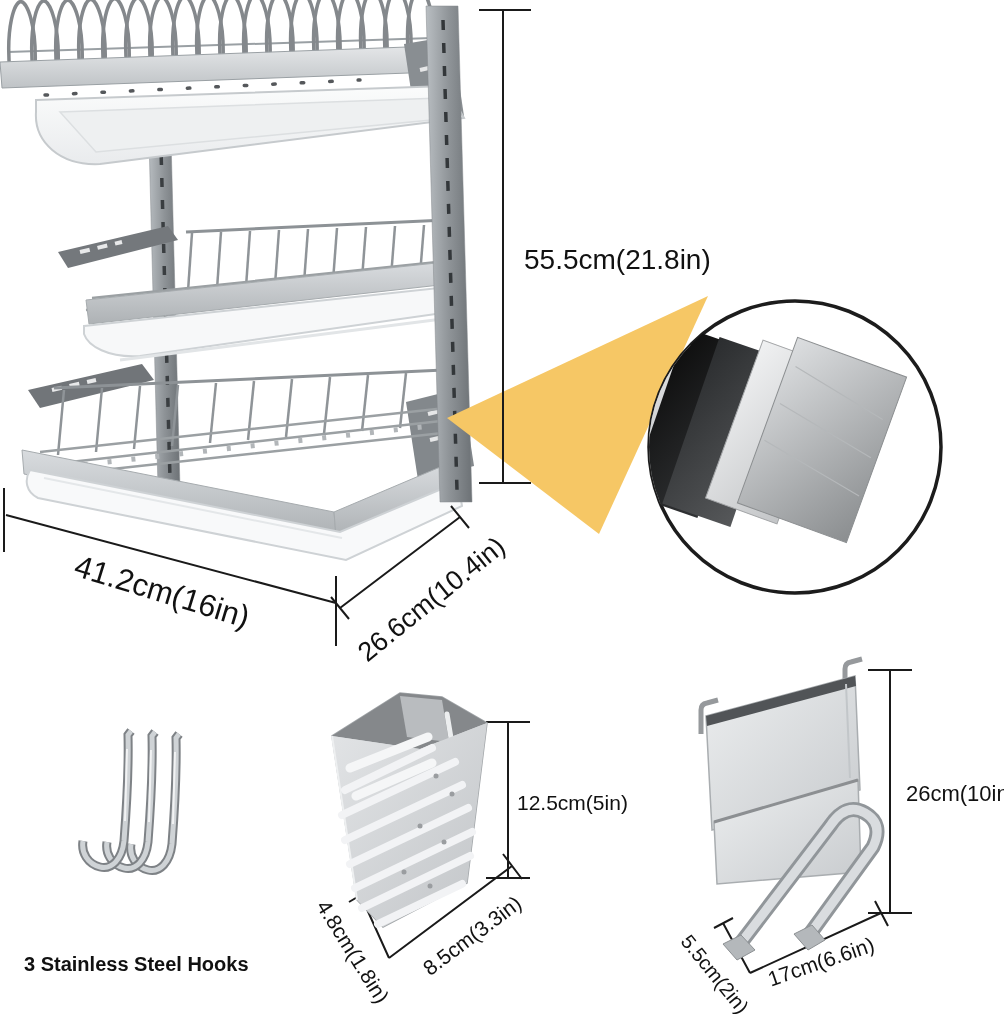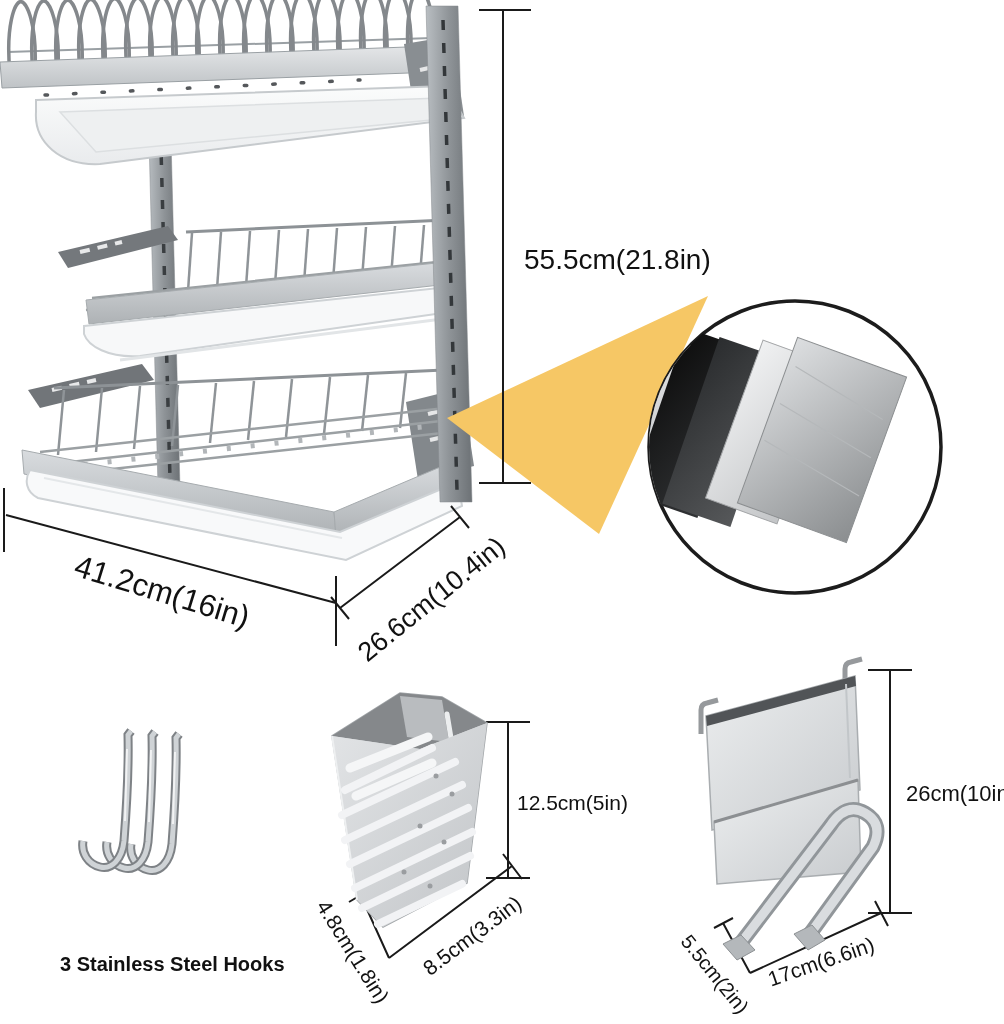--- a/index.html
+++ b/index.html
@@ -9,21 +9,21 @@
   .dim{position:absolute;white-space:nowrap;color:#111111;text-align:center;line-height:1.1;}
   .d55 {left:524px;top:245px;font-size:28px;text-align:left;}
   .d412{left:52px; top:575px;width:220px;font-size:31px;transform:rotate(17deg);}
   .d266{left:317px;top:585px;width:230px;font-size:27px;transform:rotate(-39deg);}
   .d125{left:517px;top:791px;font-size:21px;text-align:center;}
   .d48 {left:273px;top:940px;width:160px;font-size:21px;transform:rotate(58deg);}
   .d85 {left:392px;top:924px;width:160px;font-size:21px;transform:rotate(-37deg);}
   .d26 {left:906px;top:782px;font-size:22px;text-align:left;}
   .d55b{left:645px;top:963px;width:140px;font-size:20px;transform:rotate(51deg);}
   .d17 {left:741px;top:950px;width:160px;font-size:21px;transform:rotate(-19deg);}
-  .hookcap{left:24px;top:953px;font-size:20px;font-weight:bold;text-align:left;margin-left:36px;}
+  .hookcap{left:24px;top:953px;font-size:20px;font-weight:bold;text-align:left;}
 </style>
 </head>
 <body>
 
 <div class="canvas">
 
 <svg class="art" viewBox="0 0 1004 1024" xmlns="http://www.w3.org/2000/svg">
   <defs>
     <linearGradient id="gRail" x1="0" y1="0" x2="1" y2="0">
       <stop offset="0" stop-color="#b9bec2"></stop>

